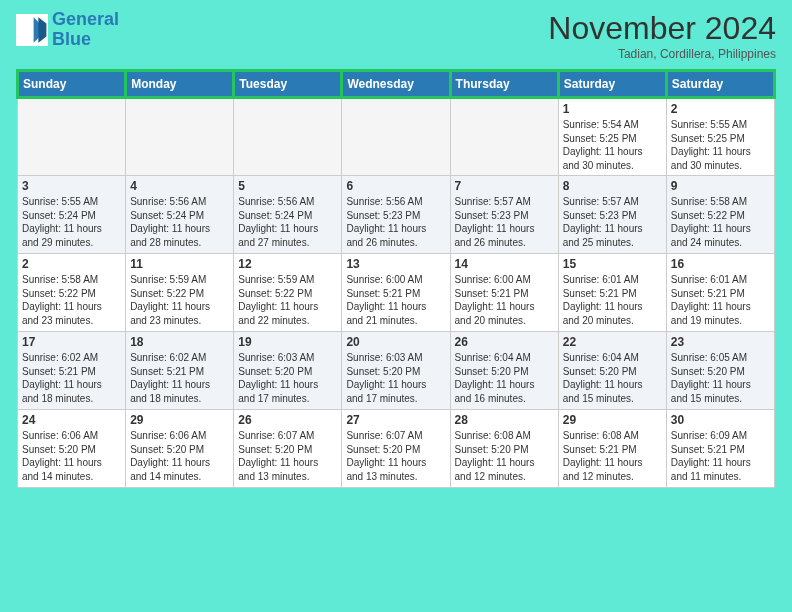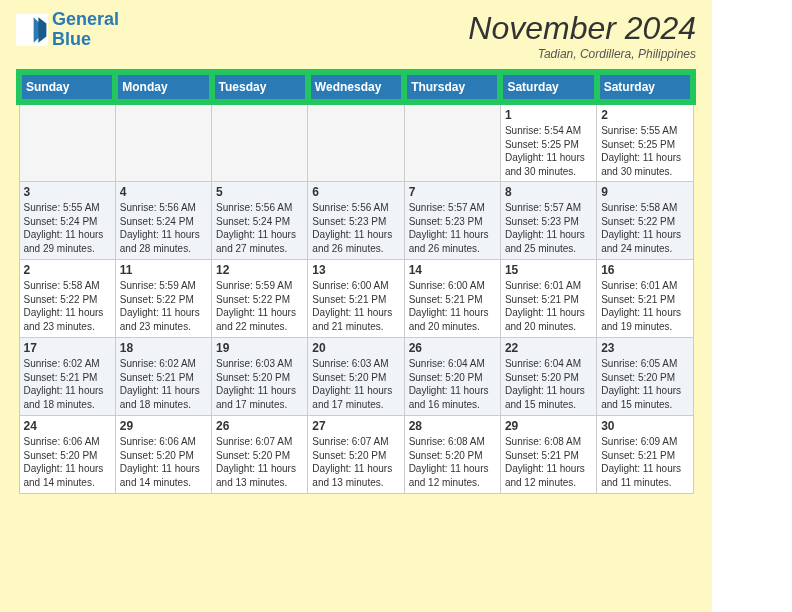--- a/index.html
+++ b/index.html
@@ -4,23 +4,23 @@
   <style>
     * { box-sizing: border-box; margin: 0; padding: 0; }
     body {
       font-family: Arial, sans-serif;
       background: #fff;
       width: 792px;
       height: 612px;
       overflow: hidden;
     }
     .page {
-      width: 712px;
+      width: 792px;
       height: 612px;
-      background: #fef9c3;
+      background: #5eead4;
       padding: 10px 16px 10px 16px;
     }
     .header {
       display: flex;
       justify-content: space-between;
       align-items: flex-start;
       margin-bottom: 8px;
     }
     .logo {
       display: flex;
@@ -35,21 +35,20 @@
     }
     .logo-text span {
       color: #2a7ab5;
     }
     .logo-icon {
       width: 32px;
       height: 32px;
     }
     .title-block {
       text-align: right;
-      font-style: italic;
     }
     .month-title {
       font-size: 32px;
       font-weight: normal;
       color: #333;
     }
     .location {
       font-size: 12px;
       color: #555;
     }
@@ -57,21 +56,21 @@
       width: 100%;
       border-collapse: collapse;
     }
     .calendar th {
       background: #2a7ab5;
       color: #fff;
       font-size: 12px;
       font-weight: bold;
       padding: 5px 4px;
       text-align: left;
-      border: 6px solid #22c55e;
+      border: 3px solid #22c55e;
     }
     .calendar td {
       border: 1px solid #ccc;
       vertical-align: top;
       padding: 3px 4px;
       width: calc(100%/7);
       height: 78px;
       font-size: 10px;
       color: #333;
       background: #fff;

